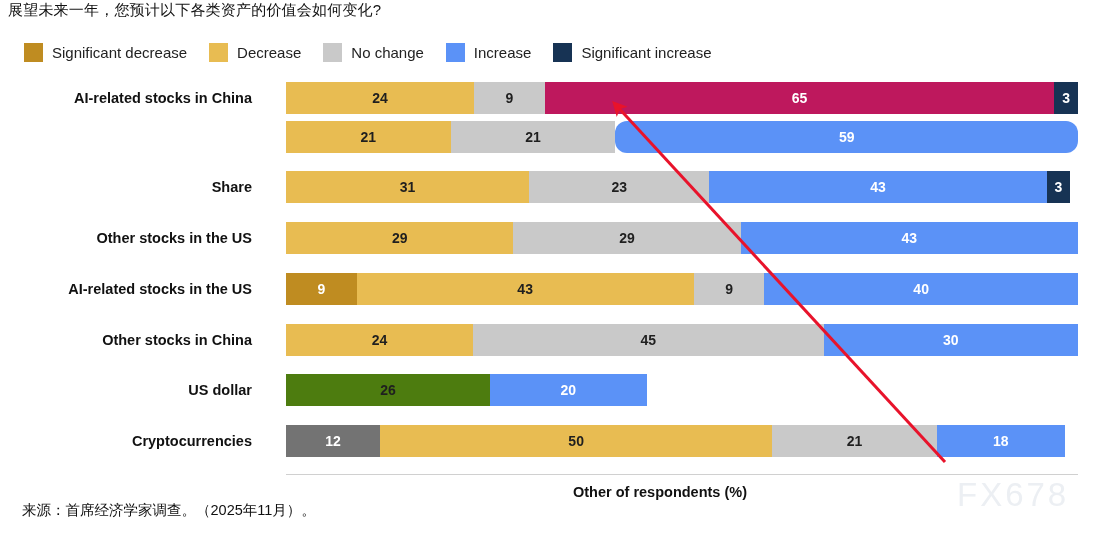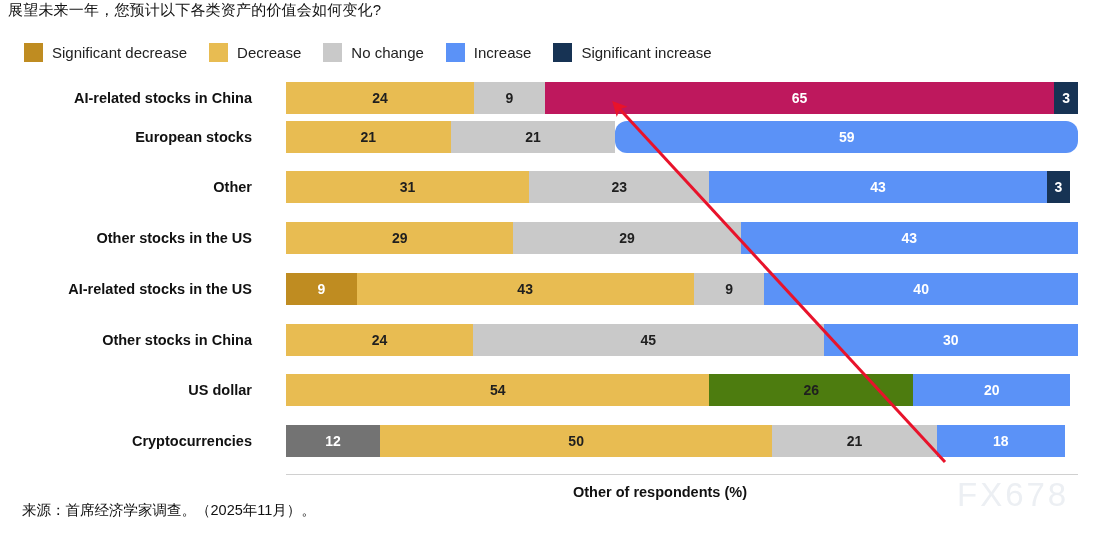--- a/index.html
+++ b/index.html
@@ -186,29 +186,28 @@
     <div class="bar-row" style="top: 12px;">
       <div class="row-label">AI-related stocks in China</div>
       <div class="bar-track">
         <div class="seg seg-dark-text" title="AI-related stocks in China — Decrease: 24%" style="background: rgb(232, 188, 82); width: 188.198px;">24</div>
         <div class="seg seg-dark-text" title="AI-related stocks in China — No change: 9%" style="background: rgb(201, 201, 201); width: 70.5743px;">9</div>
         <div class="seg seg-light-text" title="AI-related stocks in China — Increase: 65%" style="background: #be185d; width: 509.703px;">65</div>
         <div class="seg seg-light-text" title="AI-related stocks in China — Significant increase: 3%" style="background: rgb(23, 51, 84); width: 23.5248px;">3</div>
       </div>
     </div>
     <div class="bar-row" style="top: 50.7px;">
-      <div class="row-label">European stocks</div>
       <div class="bar-track">
         <div class="seg seg-dark-text" title="European stocks — Decrease: 21%" style="background: rgb(232, 188, 82); width: 164.673px;">21</div>
         <div class="seg seg-dark-text" title="European stocks — No change: 21%" style="background: rgb(201, 201, 201); width: 164.673px;">21</div>
         <div class="seg seg-light-text" title="European stocks — Increase: 59%" style="background: rgb(91, 146, 247); width: 462.653px; border-radius: 12px;">59</div>
       </div>
     </div>
     <div class="bar-row" style="top: 101.4px;">
-      <div class="row-label">Other</div>
+      <div class="row-label">Share</div>
       <div class="bar-track">
         <div class="seg seg-dark-text" title="Gold — Decrease: 31%" style="background: rgb(232, 188, 82); width: 243.089px;">31</div>
         <div class="seg seg-dark-text" title="Gold — No change: 23%" style="background: rgb(201, 201, 201); width: 180.356px;">23</div>
         <div class="seg seg-light-text" title="Gold — Increase: 43%" style="background: rgb(91, 146, 247); width: 337.188px;">43</div>
         <div class="seg seg-light-text" title="Gold — Significant increase: 3%" style="background: rgb(23, 51, 84); width: 23.5248px;">3</div>
       </div>
     </div>
     <div class="bar-row" style="top: 152.1px;">
       <div class="row-label">Other stocks in the US</div>
       <div class="bar-track">
@@ -230,21 +229,20 @@
       <div class="row-label">Other stocks in China</div>
       <div class="bar-track">
         <div class="seg seg-dark-text" title="Other stocks in China — Decrease: 24%" style="background: rgb(232, 188, 82); width: 188.198px;">24</div>
         <div class="seg seg-dark-text" title="Other stocks in China — No change: 45%" style="background: rgb(201, 201, 201); width: 352.871px;">45</div>
         <div class="seg seg-light-text" title="Other stocks in China — Increase: 30%" style="background: rgb(91, 146, 247); width: 256px;">30</div>
       </div>
     </div>
     <div class="bar-row" style="top: 304.2px;">
       <div class="row-label">US dollar</div>
       <div class="bar-track">
-        <div class="seg seg-dark-text" title="US dollar — Decrease: 54%" style="background: rgb(232, 188, 82); width: 423.446px;">54</div>
         <div class="seg seg-dark-text" title="US dollar — No change: 26%" style="background: #4d7c0f; width: 203.881px;">26</div>
         <div class="seg seg-light-text" title="US dollar — Increase: 20%" style="background: rgb(91, 146, 247); width: 156.832px;">20</div>
       </div>
     </div>
     <div class="bar-row" style="top: 354.9px;">
       <div class="row-label">Cryptocurrencies</div>
       <div class="bar-track">
         <div class="seg seg-light-text" title="Cryptocurrencies — Significant decrease: 12%" style="background: #737373; width: 94.099px;">12</div>
         <div class="seg seg-dark-text" title="Cryptocurrencies — Decrease: 50%" style="background: rgb(232, 188, 82); width: 392.079px;">50</div>
         <div class="seg seg-dark-text" title="Cryptocurrencies — No change: 21%" style="background: rgb(201, 201, 201); width: 164.673px;">21</div>

